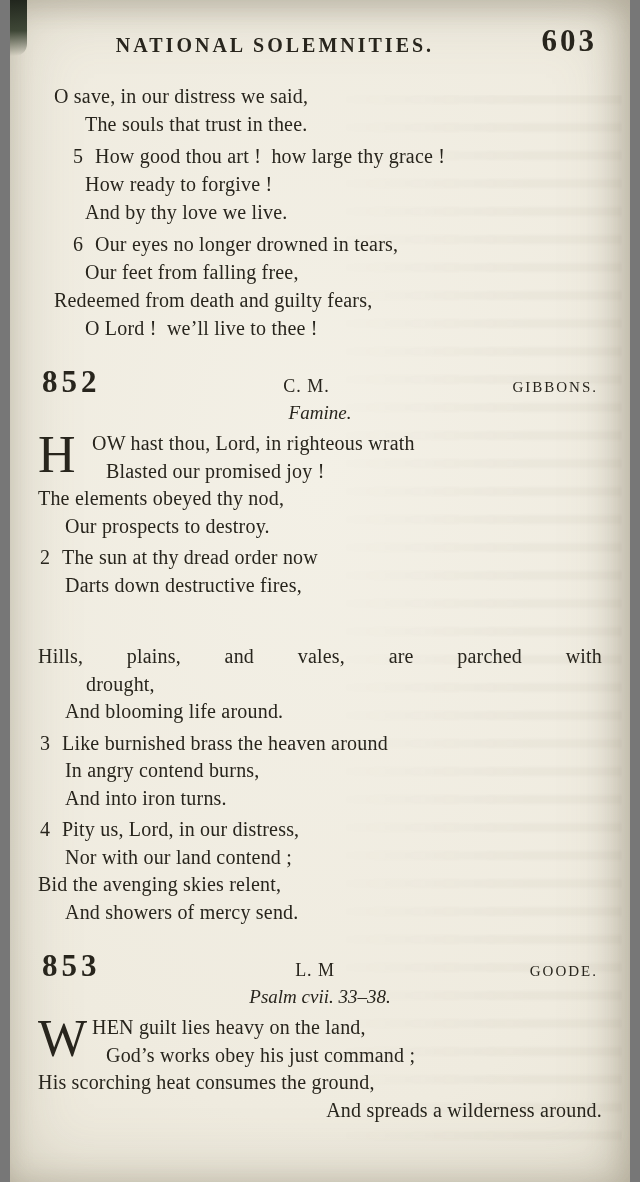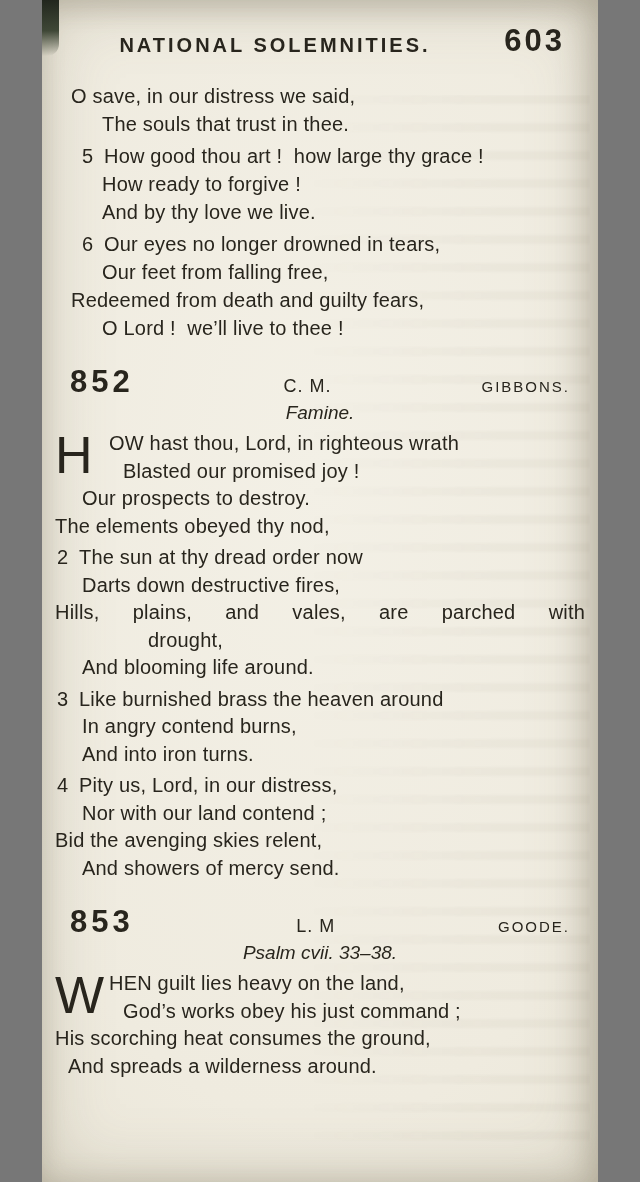--- a/index.html
+++ b/index.html
@@ -1,25 +1,25 @@
 <!DOCTYPE html>
 <html><head>
 <meta charset="utf-8">
 <style>
   * { box-sizing: border-box; }
   html, body { margin: 0; padding: 0; background: #777; }
   .page {
     position: relative;
-    width: 556px;
+    width: 620px;
     height: 1182px;
     margin: 0 auto;
     overflow: hidden;
     background: radial-gradient(120% 100% at 50% 40%, #f3f0e6 0%, #efebdf 55%, #e5e0d0 100%);
     box-shadow: inset 0 0 70px rgba(120,110,85,.28), inset -14px 0 30px rgba(100,90,65,.18), inset 0 10px 25px rgba(100,90,65,.15);
-    font-family: Liberation Sans, sans-serif;
+    font-family: Liberation Serif, serif;
     color: #28251d;
   }
   .corner {
     position: absolute; left: 0; top: 0; width: 17px; height: 56px;
     background: linear-gradient(180deg, #10160e 0%, #2e3827 55%, rgba(46,56,39,0) 100%);
     border-bottom-right-radius: 12px;
     opacity: .9; z-index: 3;
   }
   .bleed {
     position: absolute; top: 95px; right: 8px; width: 290px; height: 1050px; z-index: 1;
@@ -32,49 +32,49 @@
   }
   .header { position: relative; height: 64px; z-index: 2; }
   .title {
     position: absolute; left: 0; right: 90px; top: 34px;
     text-align: center; font-size: 20px; font-weight: bold; letter-spacing: 3px;
   }
   .pagenum {
     position: absolute; right: 33px; top: 23px;
     font-size: 31px; font-weight: bold; letter-spacing: 3px;
   }
-  .content { position: relative; z-index: 2; padding: 0 13px; }
+  .content { position: relative; z-index: 2; padding: 0 28px; }
   .line { font-size: 20px; line-height: 28px; white-space: pre; letter-spacing: .2px; }
   .vnum { display: inline-block; width: 12px; margin-right: 10px; }
 
   .continued { margin-top: 18px; }
   .continued .la  { margin-left: 16px; }
   .continued .lc  { margin-left: 47px; }
-  .continued .num { margin-left: 27px; margin-top: 4px; }
+  .continued .num { margin-left: 35px; margin-top: 4px; }
 
-  .hymn-head { display: flex; align-items: baseline; margin: 22px 15px 0; }
+  .hymn-head { display: flex; align-items: baseline; margin: 22px 4px 0; }
   .hymn-number { flex: 0 0 auto; font-size: 31px; font-weight: bold; letter-spacing: 4px; }
   .hymn-meter  { flex: 1 1 auto; text-align: center; font-size: 18px; letter-spacing: 1px; }
   .hymn-author { flex: 0 0 auto; font-size: 15px; letter-spacing: 2px; }
   .hymn-subtitle { text-align: center; font-style: italic; font-size: 19px; margin: 2px 0 4px; }
 
   .hymn-body { position: relative; margin-top: 6px; }
   .hymn-body .line { line-height: 27.5px; }
   .dropcap {
     position: absolute; left: 0; top: -1px;
     font-size: 52px; line-height: 52px;
   }
   .hymn-body .cap1  { margin-left: 54px; }
   .hymn-body .cap2  { margin-left: 68px; }
   .hymn-body .flush { margin-left: 0; }
-  .hymn-body .flush2{ margin-left: 13px; }
+  .hymn-body .flush2{ margin-left: 13px; text-align: right; }
   .hymn-body .ind   { margin-left: 27px; }
-  .hymn-body .hang  { margin-left: 93px; }
+  .hymn-body .hang  { margin-left: 48px; }
   .hymn-body .num   { margin-left: 2px; margin-top: 4px; }
-  .hymn-body .just  { white-space: normal; text-align: justify; text-align-last: justify; }
+  .hymn-body .just  { white-space: normal; text-align: justify; text-align-last: justify; margin-top: 44px; }
 </style>
 </head>
 <body>
 
 <div class="page">
   <div class="corner"></div>
   <div class="bleed"></div>
 
   <header class="header">
     <div class="title">NATIONAL SOLEMNITIES.</div>
@@ -102,22 +102,22 @@
         <span class="hymn-number">852</span>
         <span class="hymn-meter">C. M.</span>
         <span class="hymn-author">GIBBONS.</span>
       </div>
       <div class="hymn-subtitle">Famine.</div>
       <div class="hymn-body">
         <span class="dropcap">H</span>
         <div>
             <div class="line cap1">OW hast thou, Lord, in righteous wrath</div>
             <div class="line cap2">Blasted our promised joy !</div>
+            <div class="line flush">The elements obeyed thy nod,</div>
             <div class="line ind">Our prospects to destroy.</div>
-            <div class="line flush">The elements obeyed thy nod,</div>
             <div class="line num"><span class="vnum">2</span><span>The sun at thy dread order now</span></div>
             <div class="line ind">Darts down destructive fires,</div>
             <div class="line just">Hills, plains, and vales, are parched with</div>
             <div class="line hang">drought,</div>
             <div class="line ind">And blooming life around.</div>
             <div class="line num"><span class="vnum">3</span><span>Like burnished brass the heaven around</span></div>
             <div class="line ind">In angry contend burns,</div>
             <div class="line ind">And into iron turns.</div>
             <div class="line num"><span class="vnum">4</span><span>Pity us, Lord, in our distress,</span></div>
             <div class="line ind">Nor with our land contend ;</div>

